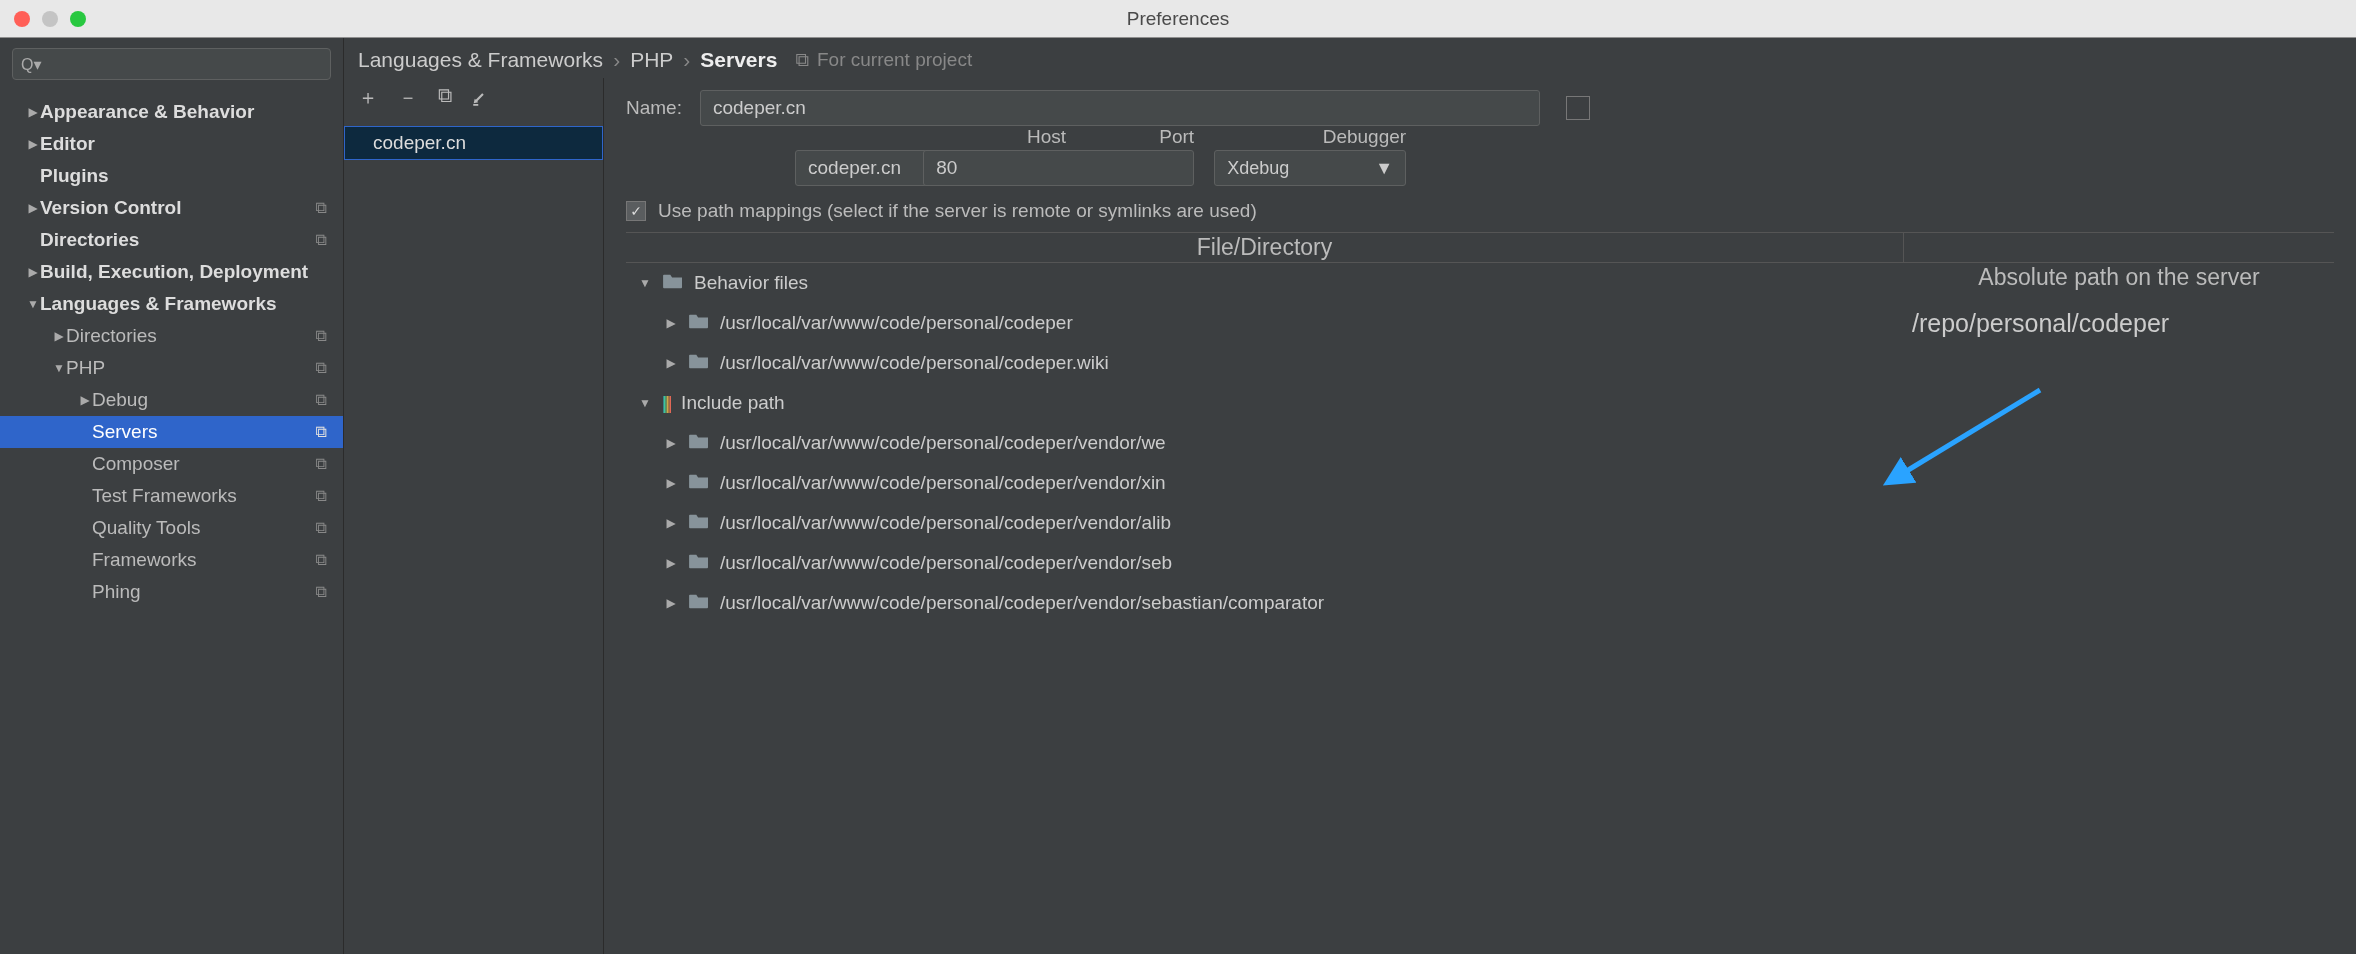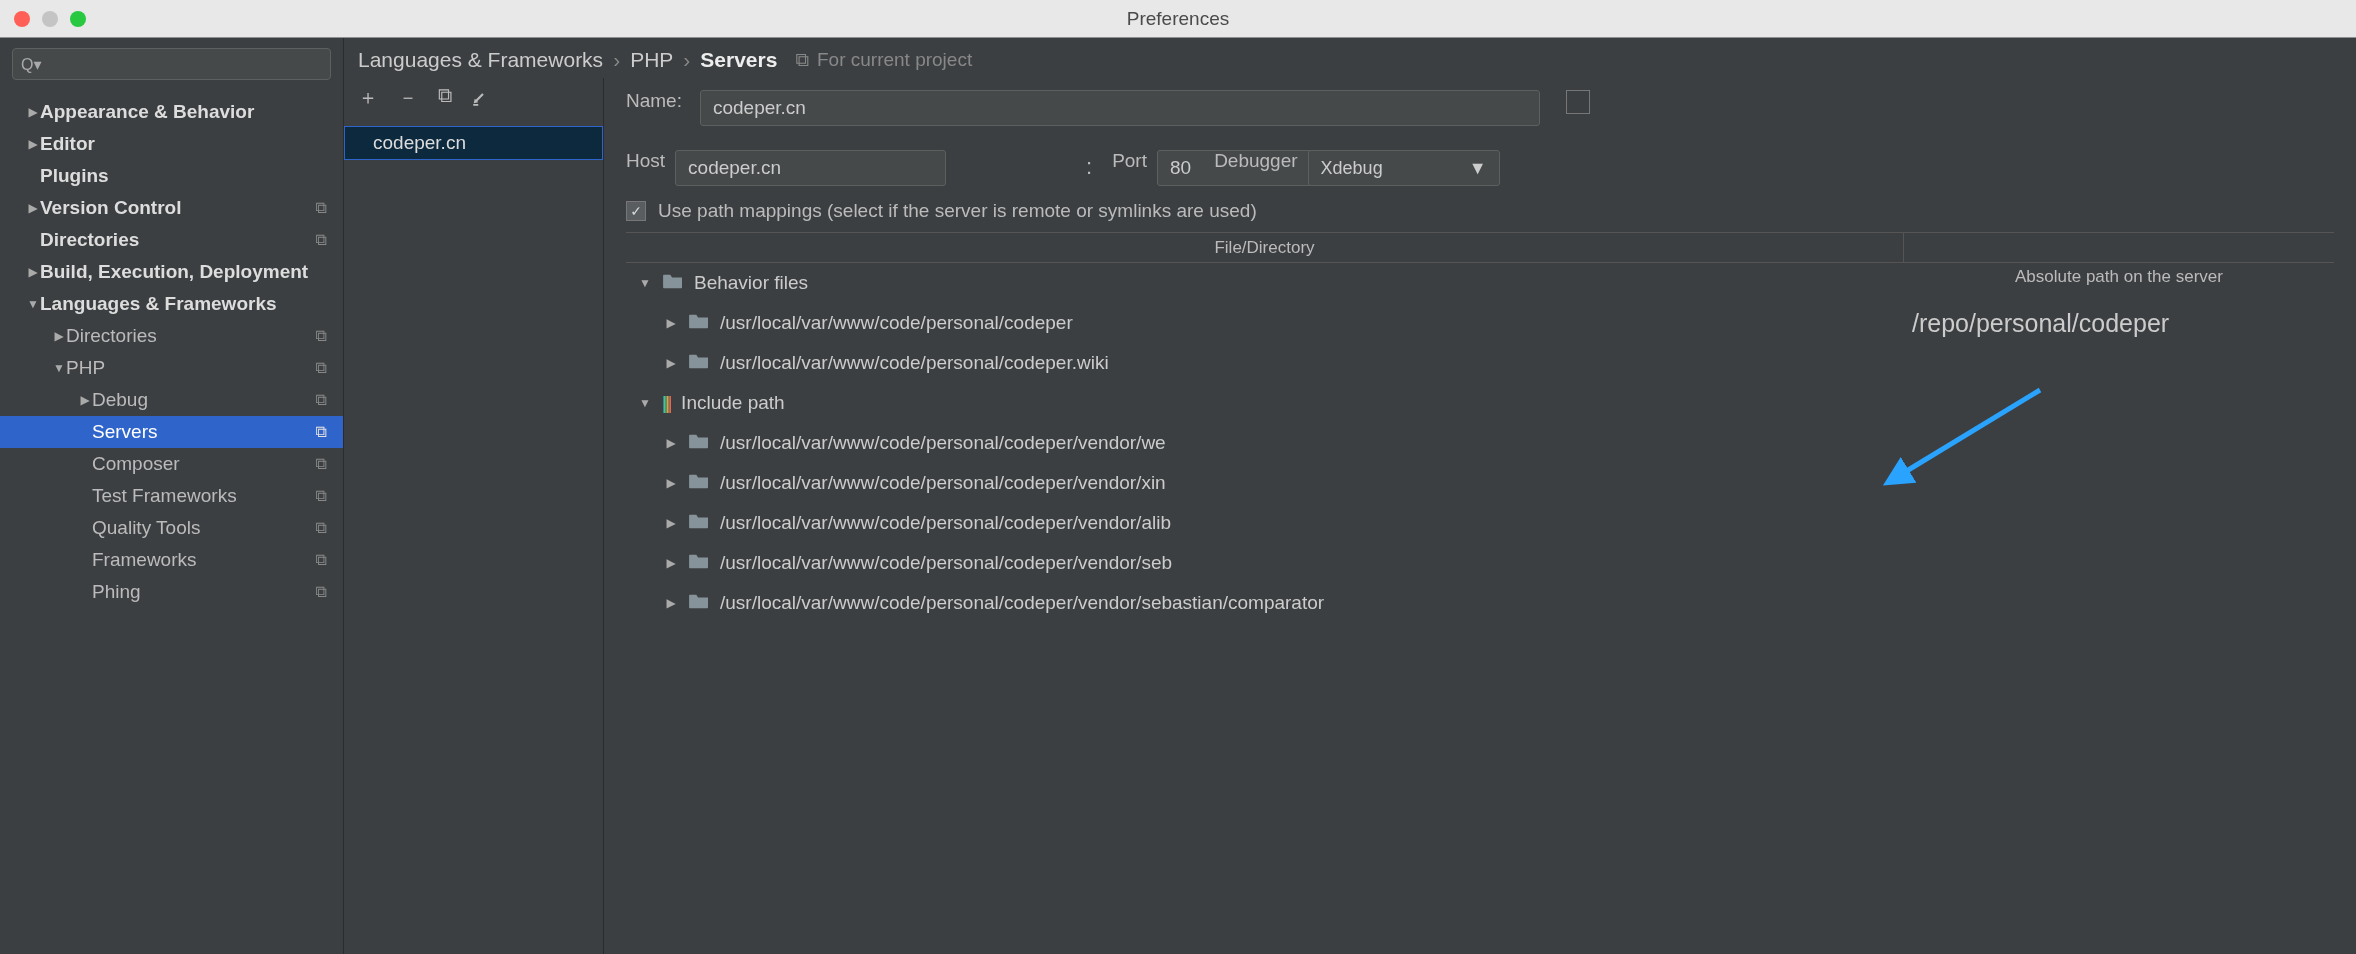--- a/index.html
+++ b/index.html
@@ -32,35 +32,35 @@
 .crumb .strong { font-weight:600; color:#eee; }
 .toolbar { display:flex; gap:20px; padding:6px 14px 8px; color:#bbb; font-size:20px; }
 .toolbar span { cursor:pointer; }
 .list { flex:1; }
 .list-item { height:34px; display:flex; align-items:center; padding-left:28px; background:#0d293e; border:1px solid #2f65ca; color:#ddd; font-size:19px; }
 
 .main { flex:1; display:flex; flex-direction:column; padding:0; }
 .proj-indicator { color:#888; font-size:19px; display:flex; align-items:center; gap:8px; }
 
 .form { padding:12px 22px 0; }
-.row { display:flex; align-items:flex-start; gap:18px; margin-bottom:24px; }
+.row { display:flex; align-items:center; gap:18px; margin-bottom:0; }
 .lab { color:#bbb; font-size:19px; }
 .inp { background:#45494a; border:1px solid #5e6060; border-radius:3px; height:36px; color:#ccc; font-size:19px; padding:0 12px; }
 .name-inp { flex:1; max-width:840px; }
 .share { width:24px; height:24px; border:1px solid #777; margin-left:8px; }
 .host-row { display:flex; gap:20px; align-items:flex-end; }
-.field { display:flex; flex-direction:row; gap:10px; }
+.field { display:flex; flex-direction:column; gap:2px;align-items:flex-end; }
 .colon { color:#bbb; font-size:22px; padding-bottom:6px; }
 .sel { background:#45494a; border:1px solid #5e6060; height:36px; border-radius:3px; display:flex; align-items:center; justify-content:space-between; padding:0 12px; color:#ccc; width:192px; }
 .chk-row { display:flex; align-items:center; gap:12px; margin-top:4px; }
 .chk { width:20px; height:20px; background:#5a5d5f; border:1px solid #777; display:flex; align-items:center; justify-content:center; color:#ddd; font-size:14px; }
 
 .table { margin-top:10px; border-top:1px solid #555; }
 .thead { display:flex; height:30px; background:#3c3f41; border-bottom:1px solid #555; }
-.th { flex:1; text-align:left; color:#bbb; font-size:17px; display:flex; align-items:center; justify-content:center; border-right:1px solid #555; }
+.th { flex:1; text-align:left; color:#bbb; font-size:23px; display:flex; align-items:center; justify-content:center; border-right:1px solid #555; }
 .th:last-child { border-right:none; }
 .tbody .trow { display:flex; align-items:center; height:40px; }
 .cell-l { flex:1; display:flex; align-items:center; gap:10px; }
 .cell-r { width:430px; color:#ccc; font-size:25px; padding-left:8px; }
 .tarrow { width:14px; color:#aaa; font-size:12px; display:inline-flex; justify-content:center; }
 .lib { background:linear-gradient(90deg,#3b9ae1,#3bcf91,#e6a23c,#e05c5c); -webkit-background-clip:text; color:transparent; font-weight:bold; letter-spacing:-2px; }
 .path { color:#ccc; font-size:19px; }
 
 .annot-arrow { position:absolute; pointer-events:none; }
 .mid-and-main { flex:1; display:flex; flex-direction:column; }

